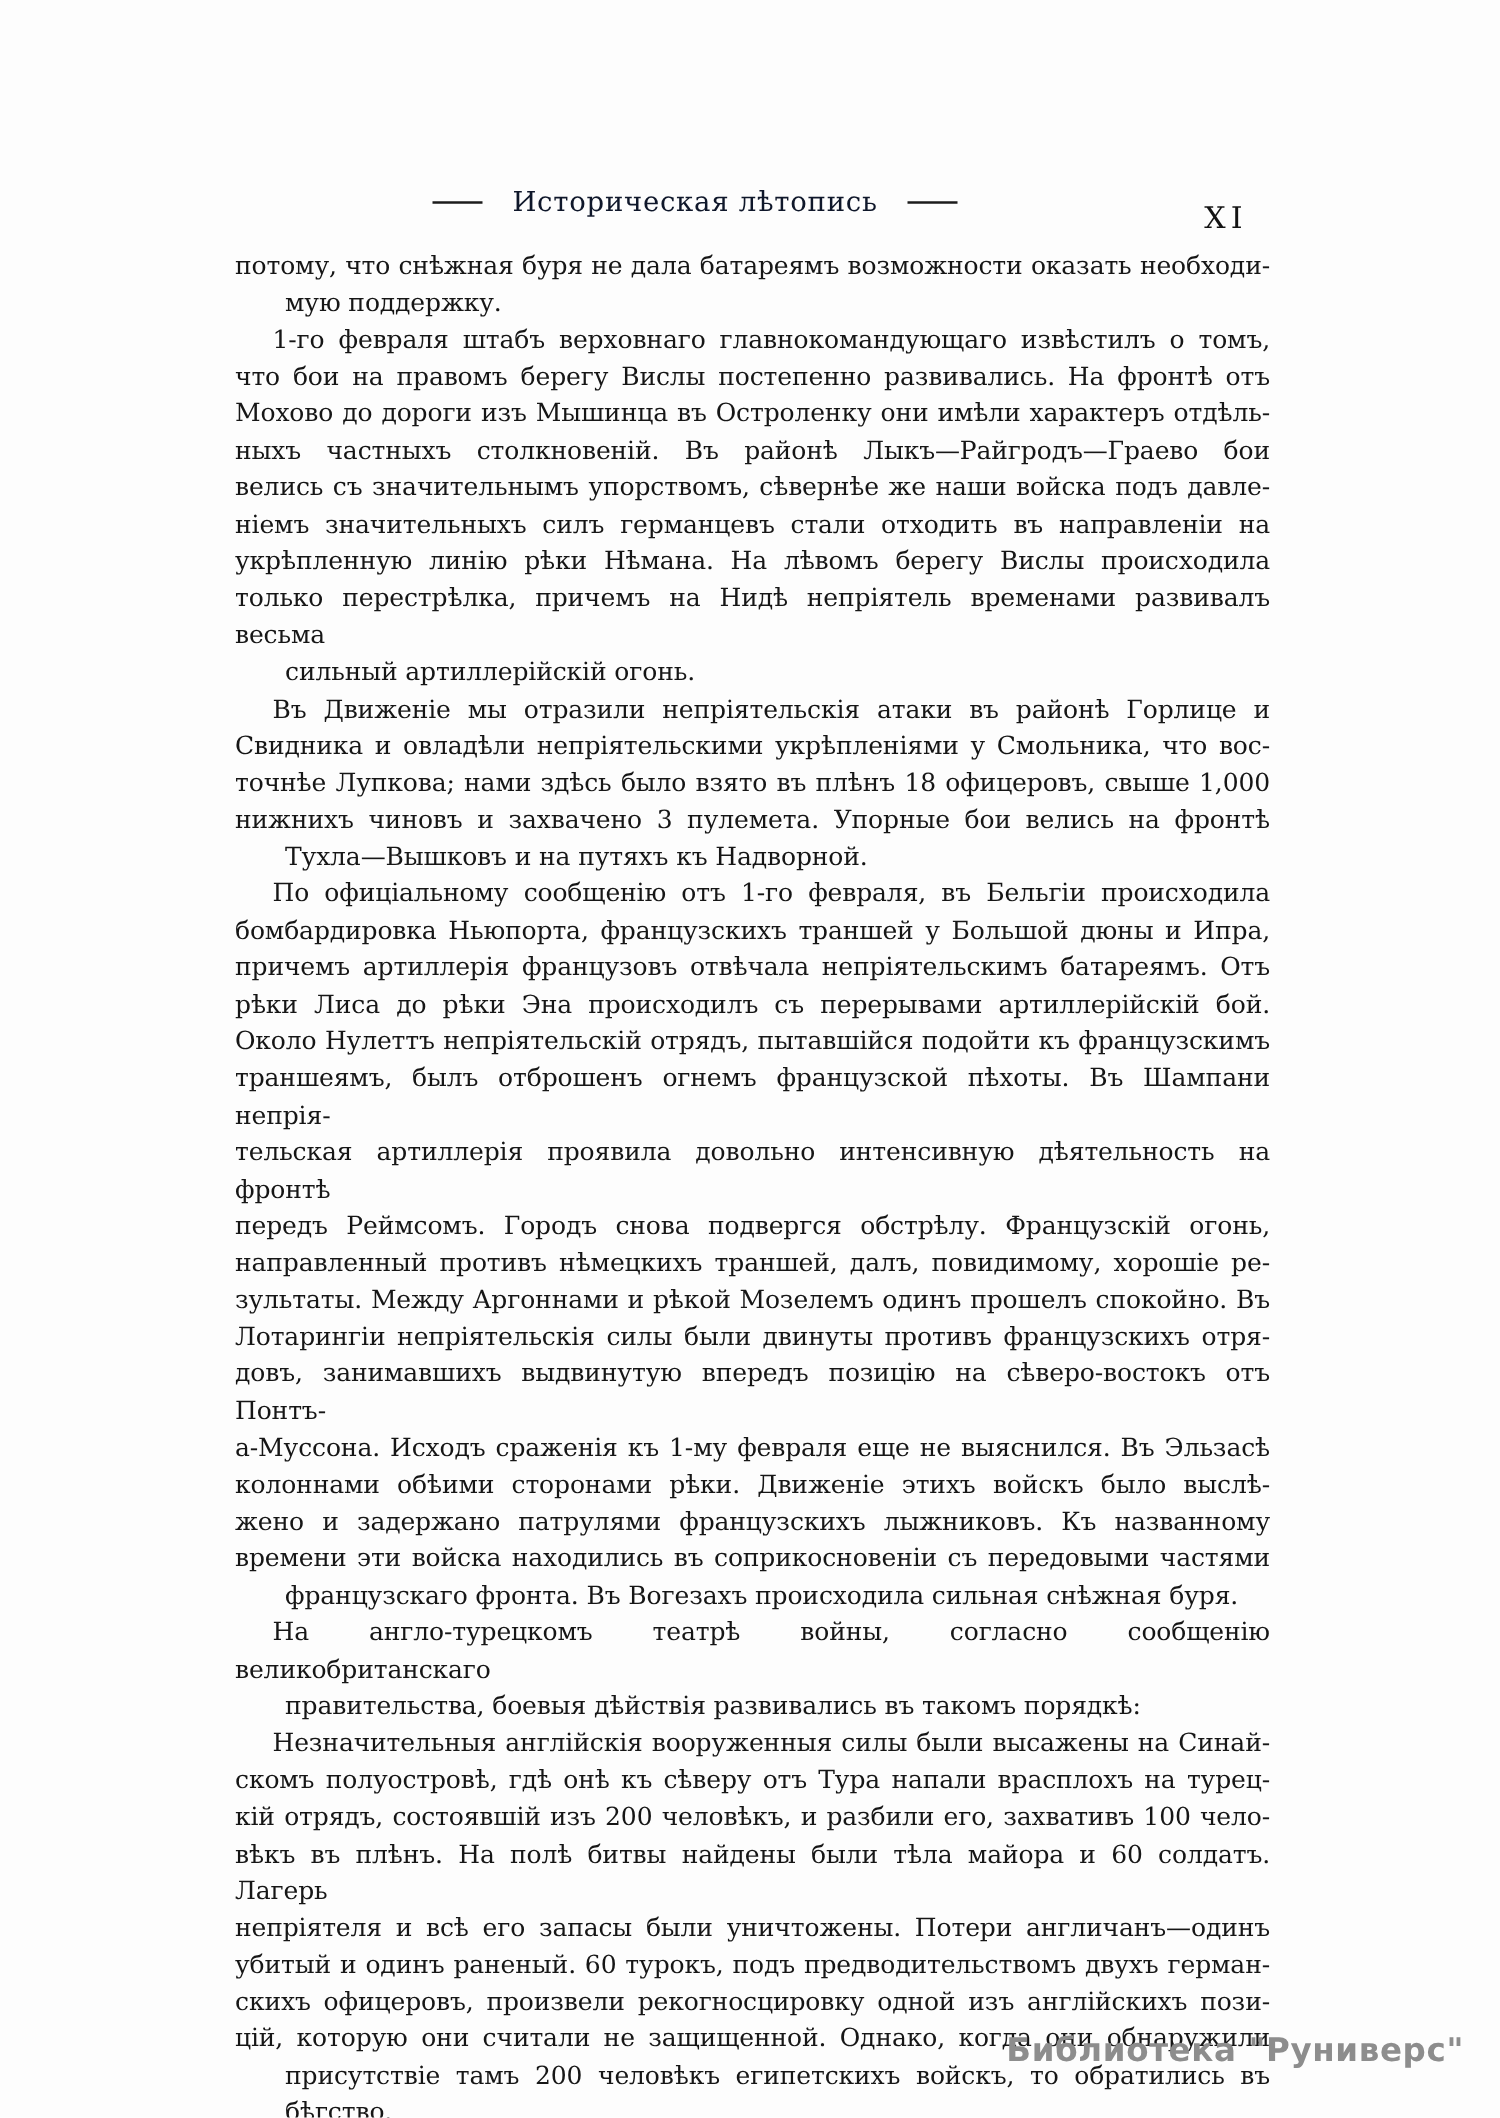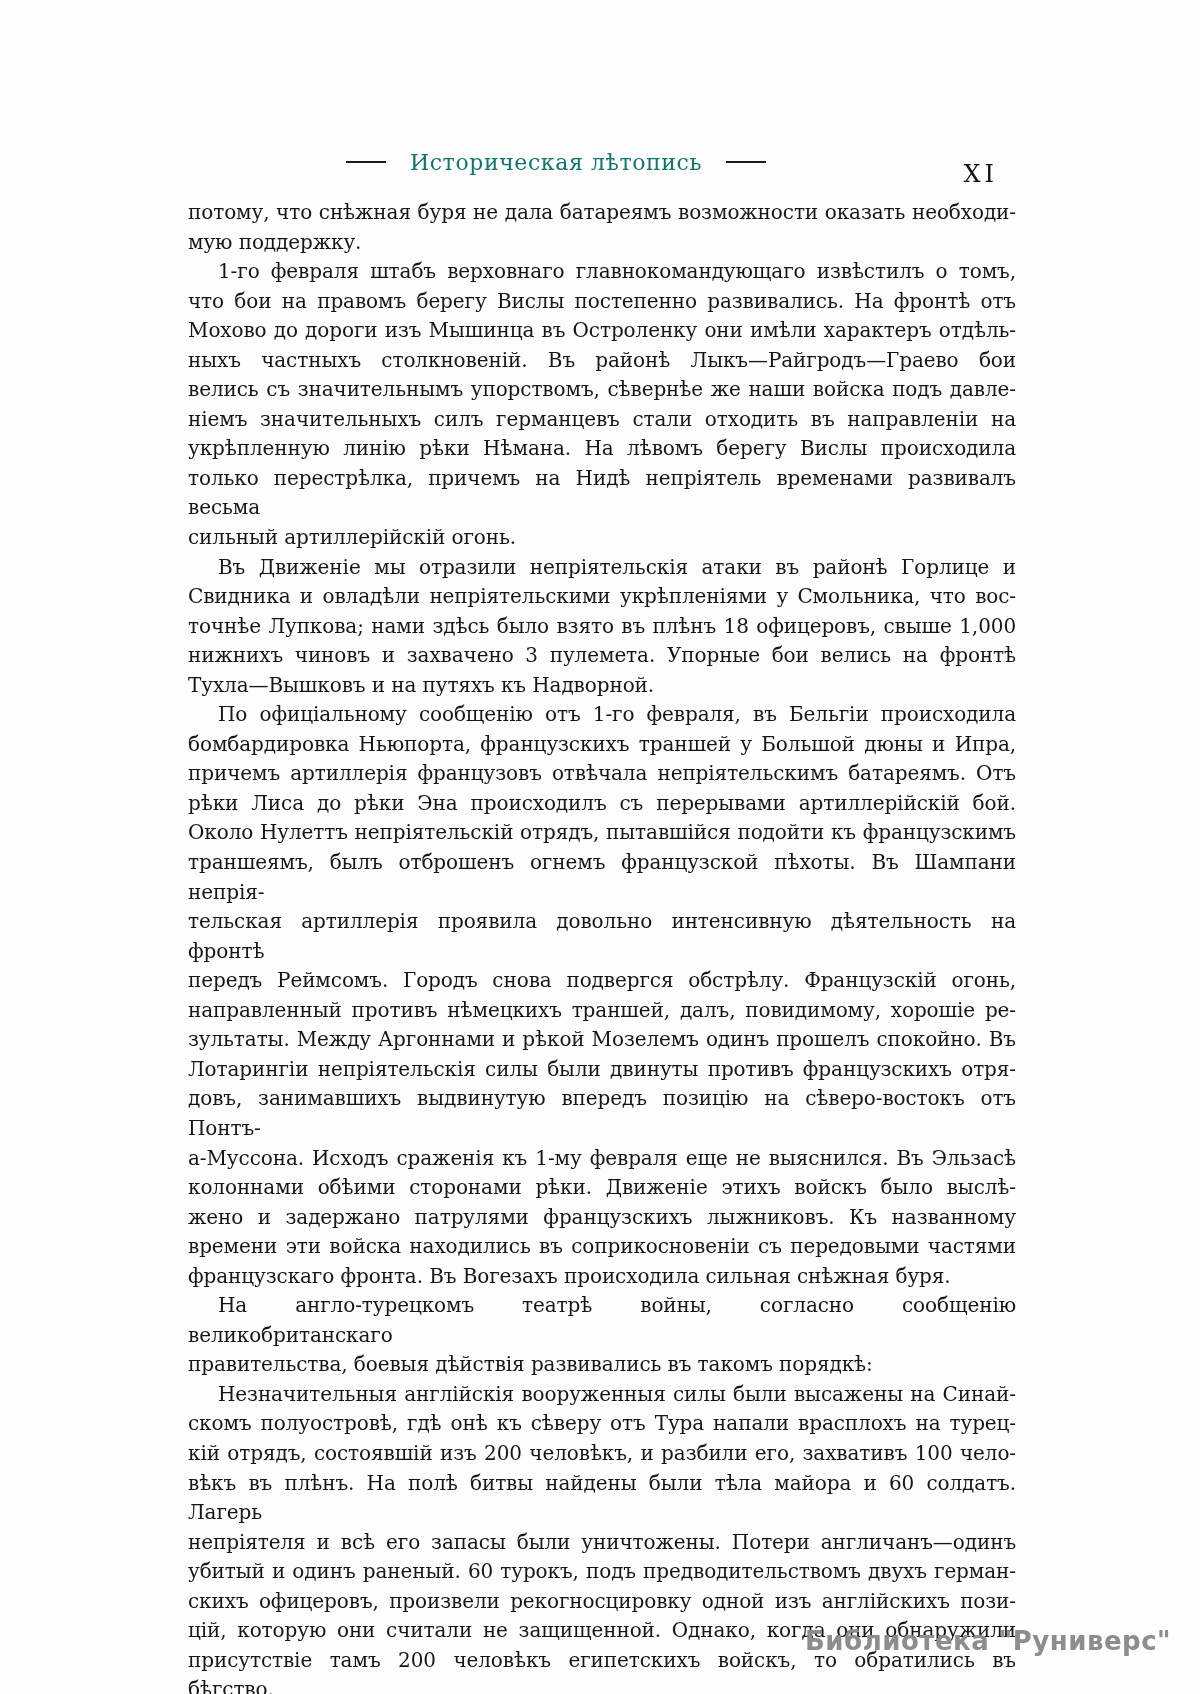--- a/index.html
+++ b/index.html
@@ -41,21 +41,21 @@
   }
   .rule {
     width: 40px;
     height: 2px;
     background: #1c1c1c;
   }
   .head-title {
     font-size: 22px;
     letter-spacing: 0.6px;
     white-space: nowrap;
-    color: #0f766e;
+    color: #0f172a;
   }
   .page-number {
     position: absolute;
     right: 18px;
     top: 15px;
     font-size: 24px;
     letter-spacing: 4px;
     color: #131313;
   }
   
@@ -71,20 +71,21 @@
   .para {
     margin: 0;
     padding: 0;
   }
   .line {
     text-align: justify;
     text-align-last: justify;
   }
   .line.para-last {
     text-align-last: left;
+    margin-left: 40px;
   }
   .line.indent {
     text-indent: 30px;
   }
   
   .watermark {
     position: absolute;
     left: 805px;
     top: 1626px;
     font-family: "DejaVu Sans", "Liberation Sans", sans-serif;

